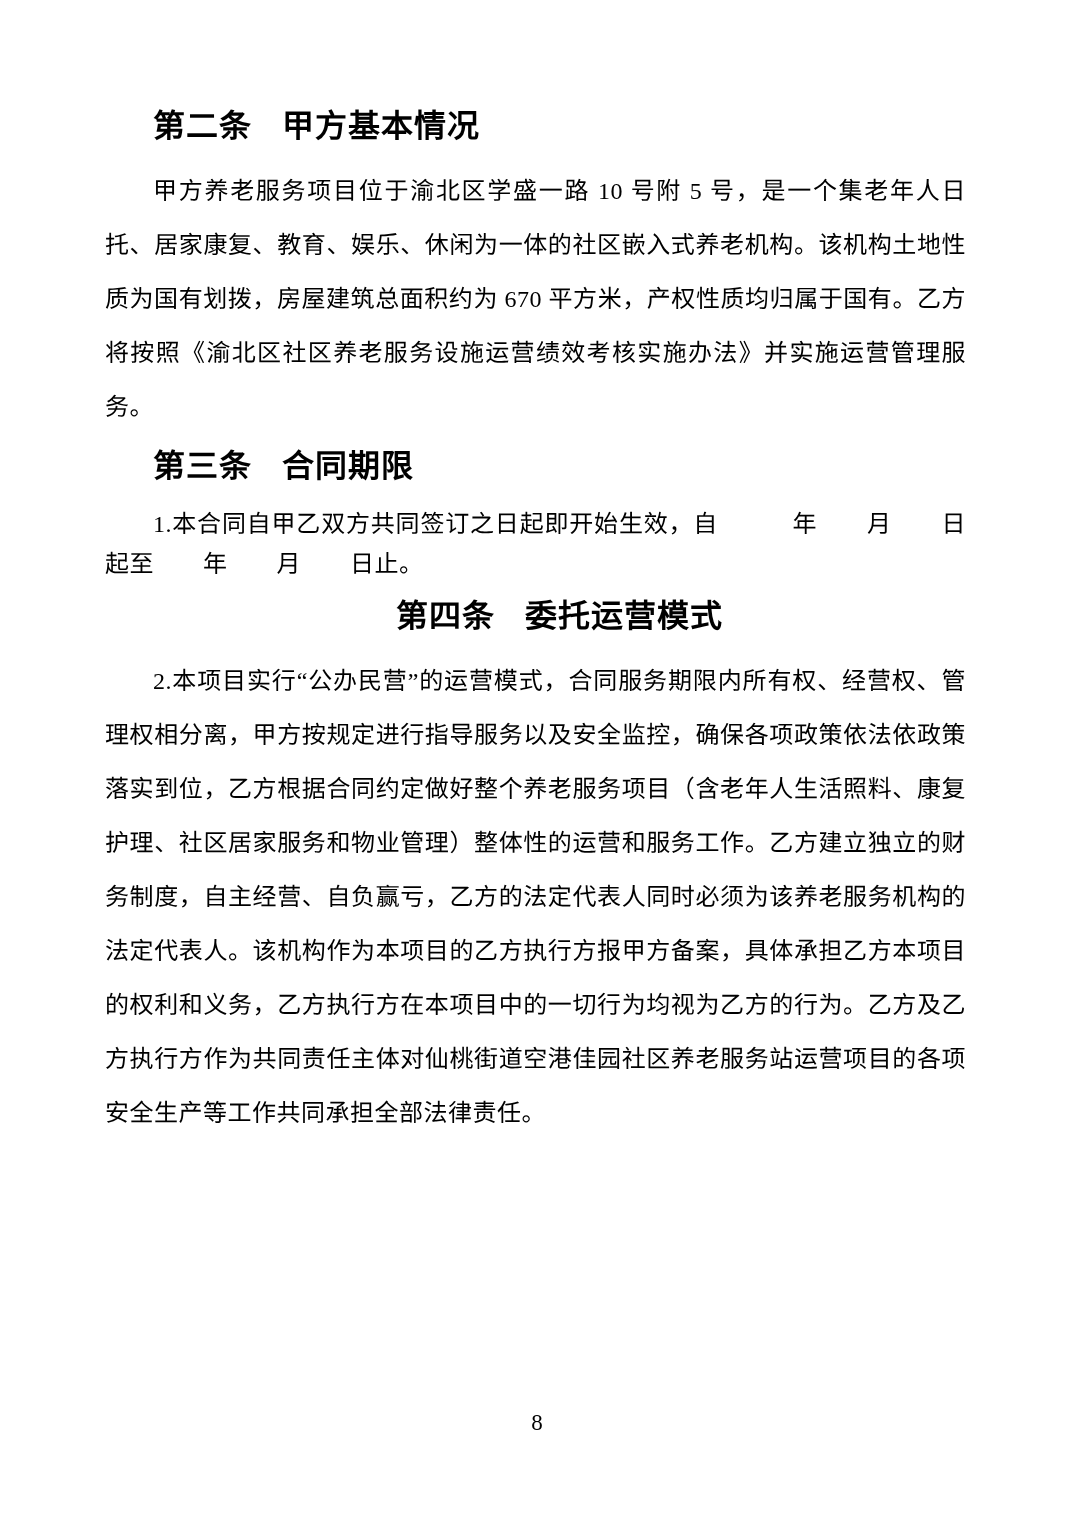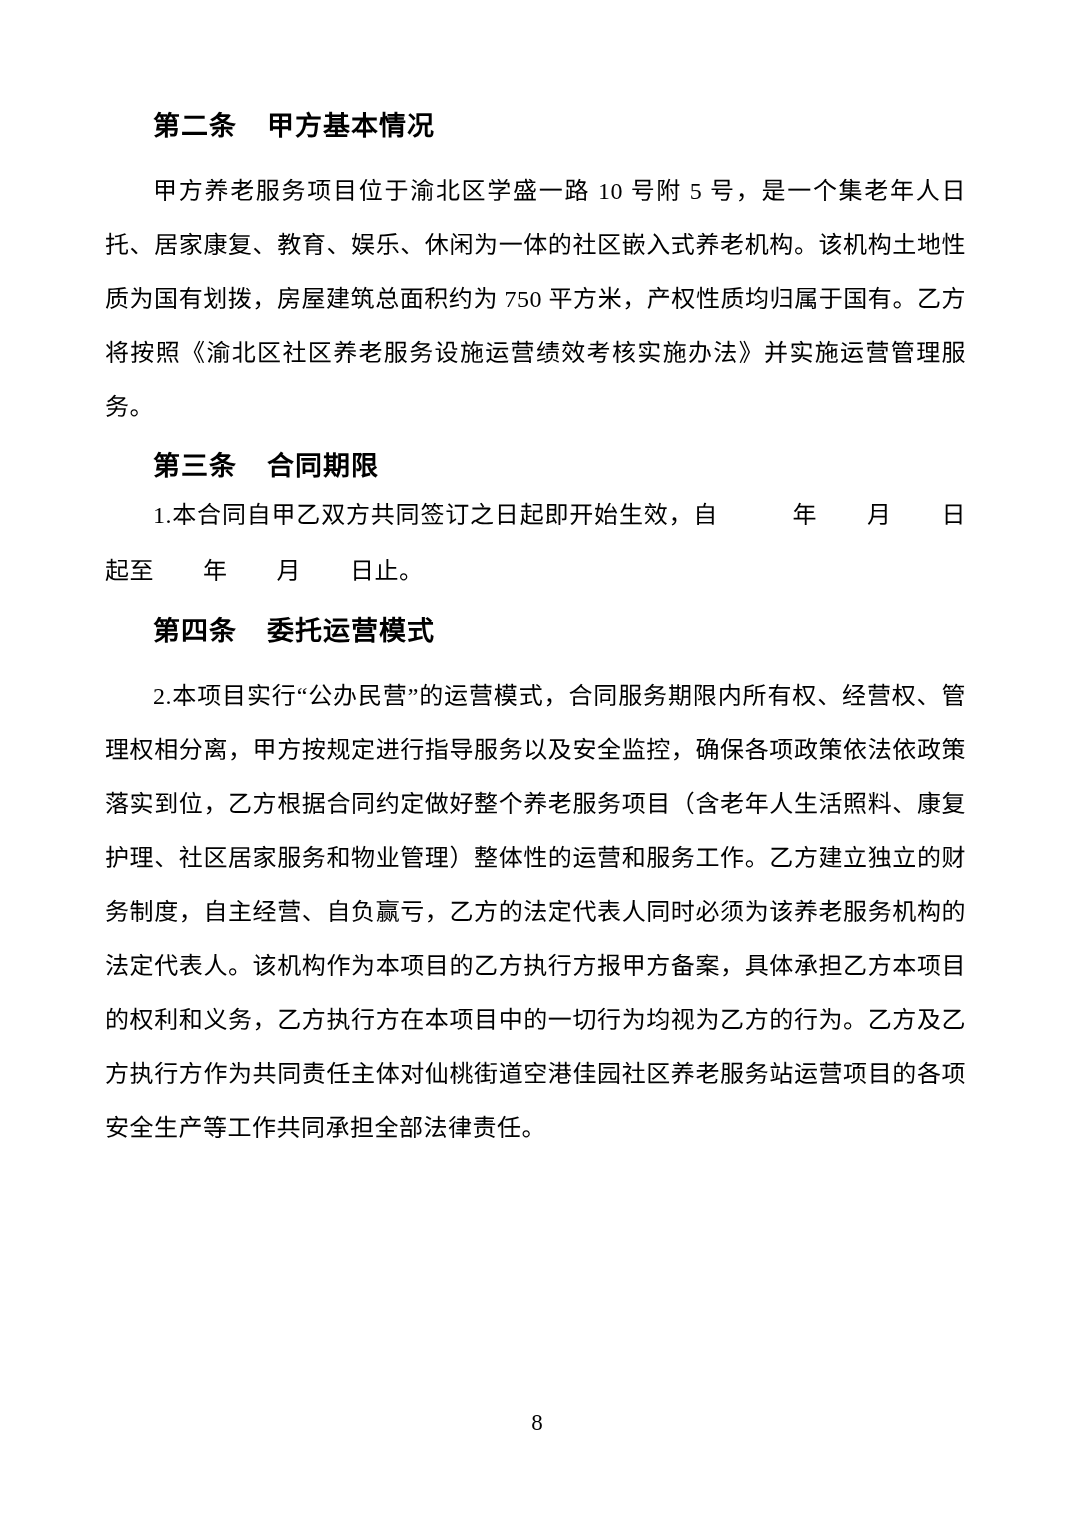--- a/index.html
+++ b/index.html
@@ -16,45 +16,45 @@
     font-family: "Liberation Serif", "DejaVu Serif", serif;
     overflow: hidden;
   }
   .doc-content {
     position: absolute;
     top: 108px;
     left: 105px;
     width: 861px;
   }
   .heading {
-    font-size: 27px;
+    font-size: 32px;
     font-weight: bold;
     line-height: 36px;
     margin: 0 0 0 48px;
     letter-spacing: 1px;
   }
   .heading .h-label {
     margin-right: 30px;
   }
   .h2-second { margin-top: 0; }
   .h2-third  { margin-top: 14px; }
-  .h2-fourth { margin-top: 14px; }
+  .h2-fourth { margin-top: 14px; text-align: center; }
   .para {
     font-size: 24px;
     line-height: 54px;
     margin: 0;
     text-align: justify;
     text-justify: inter-ideograph;
     text-indent: 2em;
     letter-spacing: 0.5px;
   }
   .para-first { margin-top: 20px; }
   .para-tight {
-    line-height: 56px;
-    margin-top: 3px;
+    line-height: 40px;
+    margin-top: 20px;
   }
   .para-follow { margin-top: 4px; }
   .para-last { margin-top: 20px; }
   .page-footer {
     position: absolute;
     top: 1408px;
     left: 0;
     width: 100%;
     text-align: center;
     font-size: 23px;
@@ -63,21 +63,21 @@
 </style>
 </head>
 <body>
 
 <div class="doc-page">
   <div class="doc-content">
 
     <h2 class="heading h2-second">
       <span class="h-label">第二条</span><span class="h-title">甲方基本情况</span>
     </h2>
-    <p class="para para-first">甲方养老服务项目位于渝北区学盛一路 10 号附 5 号，是一个集老年人日托、居家康复、教育、娱乐、休闲为一体的社区嵌入式养老机构。该机构土地性质为国有划拨，房屋建筑总面积约为 750 平方米，产权性质均归属于国有。乙方将按照《渝北区社区养老服务设施运营绩效考核实施办法》并实施运营管理服务。</p>
+    <p class="para para-first">甲方养老服务项目位于渝北区学盛一路 10 号附 5 号，是一个集老年人日托、居家康复、教育、娱乐、休闲为一体的社区嵌入式养老机构。该机构土地性质为国有划拨，房屋建筑总面积约为 670 平方米，产权性质均归属于国有。乙方将按照《渝北区社区养老服务设施运营绩效考核实施办法》并实施运营管理服务。</p>
 
     <h2 class="heading h2-third">
       <span class="h-label">第三条</span><span class="h-title">合同期限</span>
     </h2>
     <p class="para para-tight">1.本合同自甲乙双方共同签订之日起即开始生效，自　　　年　　月　　日起至　　年　　月　　日止。</p>
 
     <h2 class="heading h2-fourth">
       <span class="h-label">第四条</span><span class="h-title">委托运营模式</span>
     </h2>
     <p class="para para-last">2.本项目实行“公办民营”的运营模式，合同服务期限内所有权、经营权、管理权相分离，甲方按规定进行指导服务以及安全监控，确保各项政策依法依政策落实到位，乙方根据合同约定做好整个养老服务项目（含老年人生活照料、康复护理、社区居家服务和物业管理）整体性的运营和服务工作。乙方建立独立的财务制度，自主经营、自负赢亏，乙方的法定代表人同时必须为该养老服务机构的法定代表人。该机构作为本项目的乙方执行方报甲方备案，具体承担乙方本项目的权利和义务，乙方执行方在本项目中的一切行为均视为乙方的行为。乙方及乙方执行方作为共同责任主体对仙桃街道空港佳园社区养老服务站运营项目的各项安全生产等工作共同承担全部法律责任。</p>

